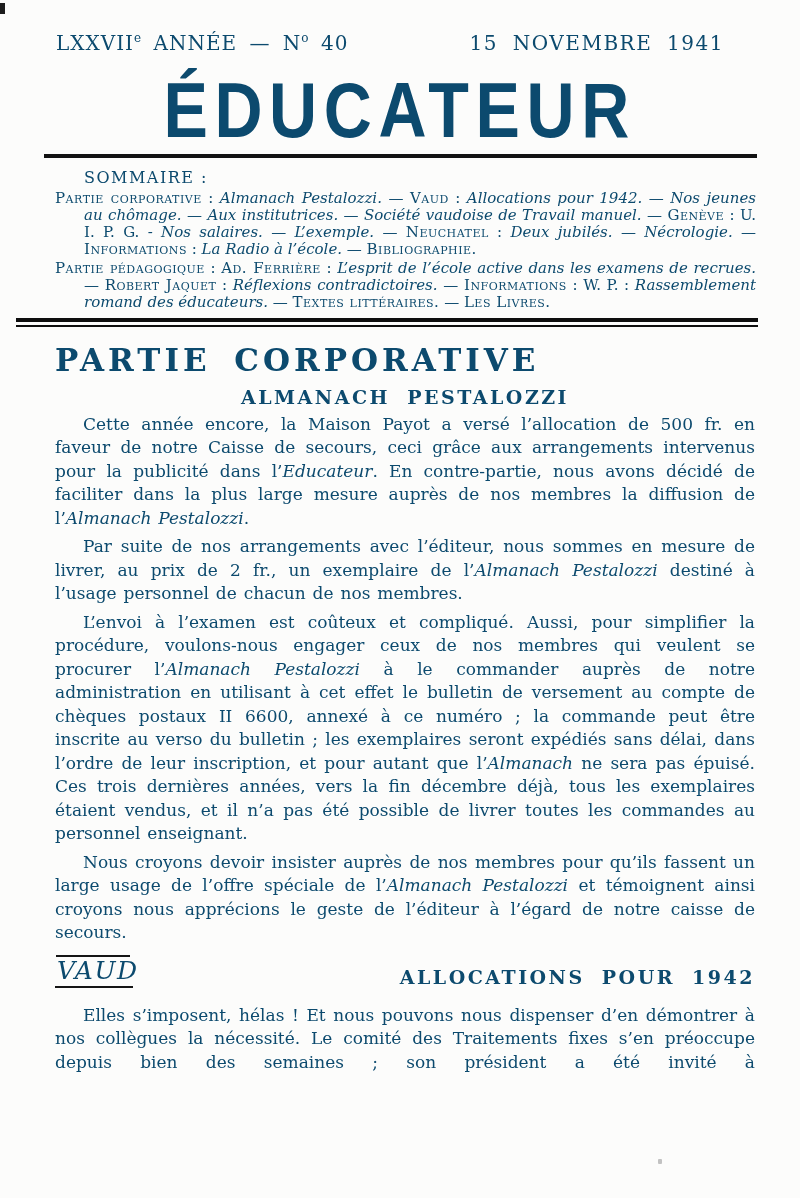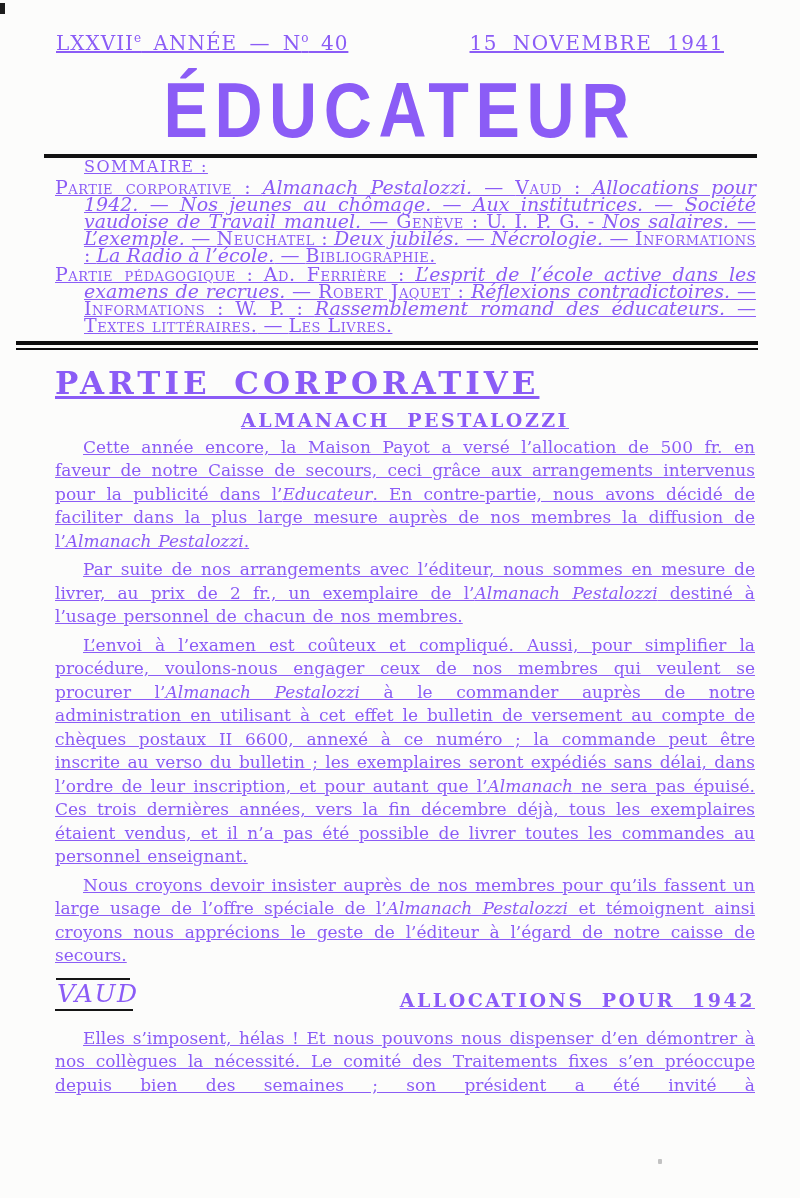--- a/index.html
+++ b/index.html
@@ -1,20 +1,19 @@
 <!DOCTYPE html>
 <html lang="fr"><head>
 <meta charset="utf-8">
 <style>
   html,body { margin:0; padding:0; background:#ffffff; }
   .page {
     position:relative; width:800px; height:1198px;
-    background:#fcfcfb; color:#8b5cf6; overflow:hidden;
+    background:#fcfcfb; color:#0c4a6e; overflow:hidden;
     font-family:"DejaVu Serif", serif;
-    text-decoration:underline;
   }
   
   .corner-mark { position:absolute; left:0; top:3px; width:5px; height:11px; background:#1c1c1c; }
   .speck { position:absolute; left:658px; top:1159px; width:4px; height:5px; background:#c2c2c2; border-radius:1px; }
 
   
   .issue-row {
     display:flex; justify-content:space-between; align-items:baseline;
     padding:26px 76px 0 56px; font-size:20px; letter-spacing:1px; word-spacing:5px; line-height:24px;
   }
@@ -28,25 +27,25 @@
   }
   .subtitle-wrap { text-align:center; margin-top:0; height:28px; line-height:28px; }
   .mag-subtitle {
     display:inline-block; font-family:"Liberation Sans", sans-serif; font-weight:bold;
     font-size:27px; letter-spacing:5px; word-spacing:10px; line-height:28px;
     transform:scale(0.78,1.05); transform-origin:center top; white-space:nowrap;
   }
   .rule-thick { margin:13px 43px 0 44px; height:4px; background:#121212; }
 
   
-  .sommaire { }
+  .sommaire { margin-top:11px; }
   .som-label { margin-left:84px; font-size:16px; line-height:18px; letter-spacing:1.5px; }
   .som-item {
     margin:3px 44px 0 84px; text-indent:-29px;
-    font-size:19px; line-height:17px; text-align:justify;
+    font-size:15px; line-height:17px; text-align:justify;
   }
   .som-item + .som-item { margin-top:2px; }
   .it { font-style:italic; }
   .sc { font-variant:small-caps; letter-spacing:0.5px; }
 
   .double-rule { margin:7px 42px 0 16px; }
   .dr-a { height:4px; background:#0e0e0e; }
   .dr-b { height:2px; background:#0e0e0e; margin-top:3px; }
 
   

